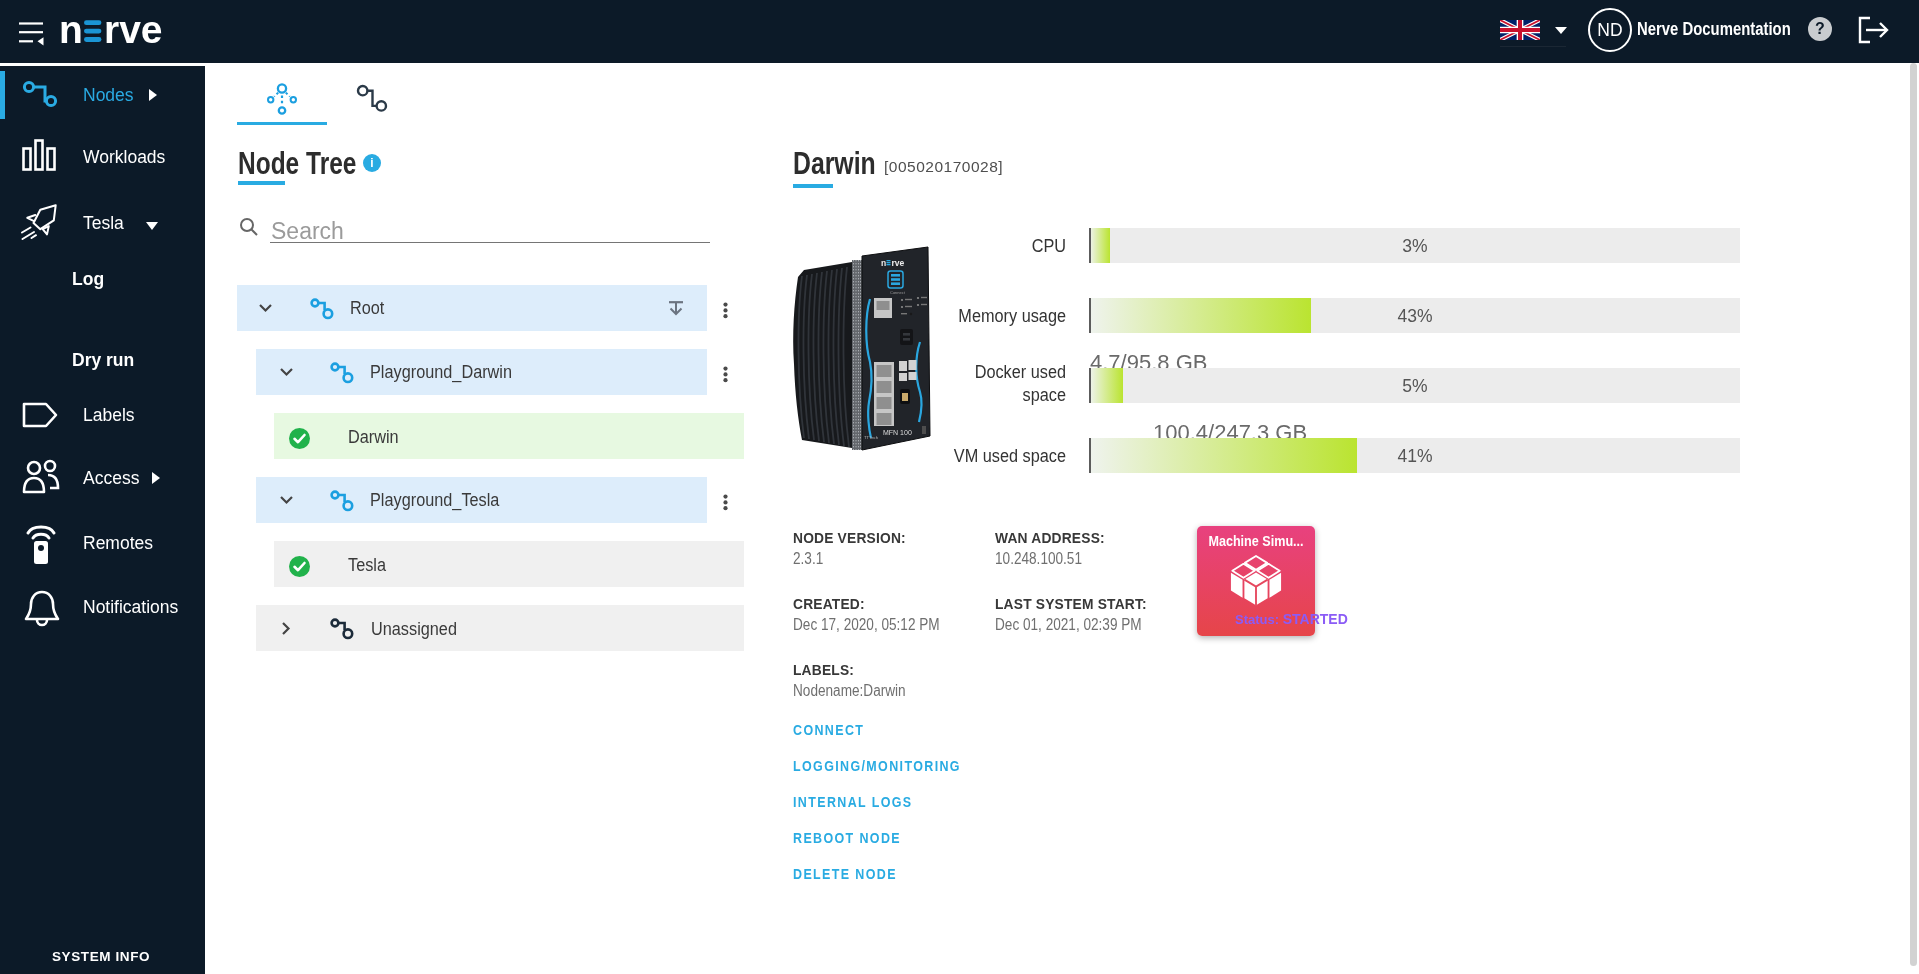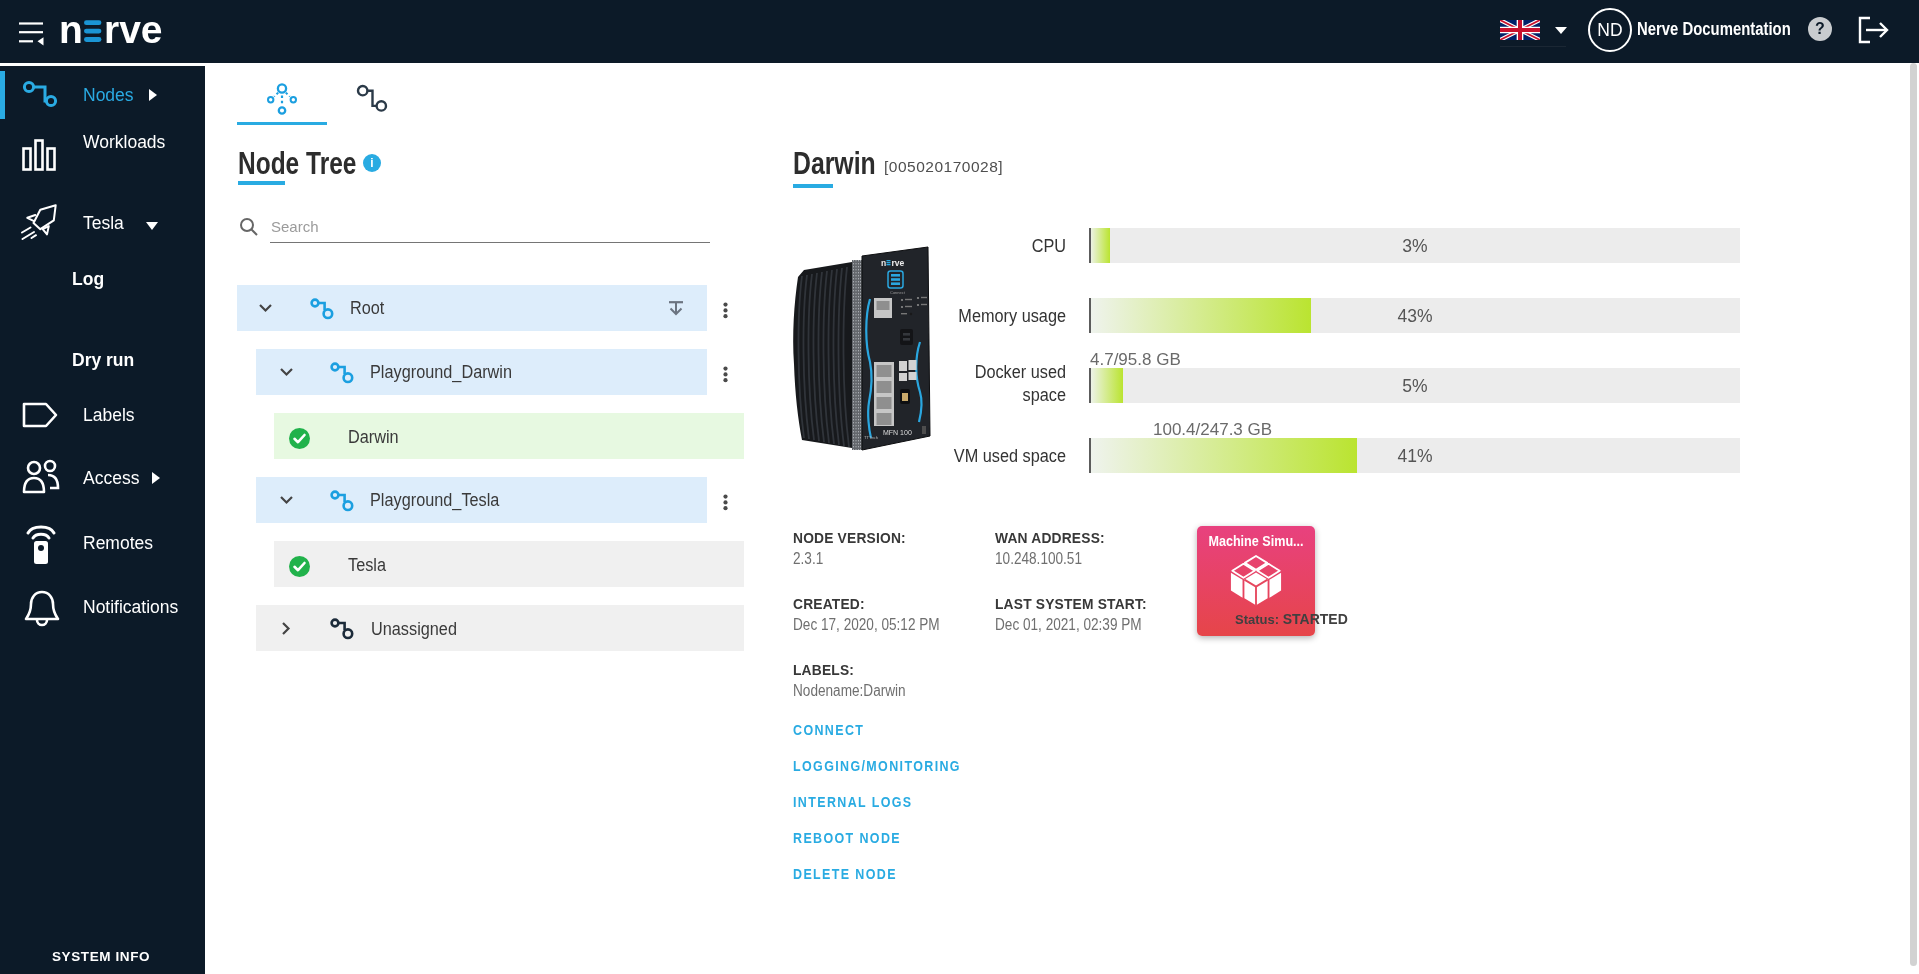--- a/index.html
+++ b/index.html
@@ -15,21 +15,21 @@
 .lk { position:absolute; color:#29abe2; font-size:14.5px; font-weight:700; letter-spacing:1.6px; white-space:nowrap; transform:scaleX(0.86); transform-origin:left top; }
 .lbl { position:absolute; font-size:15px; font-weight:700; color:#383838; letter-spacing:0.2px; white-space:nowrap; transform:scaleX(0.92); transform-origin:left top; }
 .val { position:absolute; font-size:16px; color:#6f6f6f; white-space:nowrap; transform:scaleX(0.85); transform-origin:left top; }
 .row { position:absolute; height:46px; }
 .rowtxt { position:absolute; font-size:17.5px; color:#3a3a3a; white-space:nowrap; transform:scaleX(0.93); transform-origin:left top; }
 .barlabel { position:absolute; width:140px; text-align:right; font-size:17.5px; color:#333; transform:scaleX(0.93); transform-origin:right top; }
 .bar { position:absolute; left:1090px; width:650px; height:35px; background:#ececec; }
 .barfill { position:absolute; left:0; top:0; height:35px; background:linear-gradient(90deg,#eff3ee 0%,#bae430 100%); }
 .baraxis { position:absolute; left:-1px; top:0; width:2px; height:35px; background:#5c5c5c; }
 .barpct { position:absolute; left:1090px; width:650px; text-align:center; font-size:17.5px; color:#555; }
-.gb { position:absolute; font-size:17px; color:#6a6a6a; }
+.gb { position:absolute; font-size:22px; color:#6a6a6a; }
 </style>
 </head>
 <body>
 <div id="hdr"></div>
 
 <svg class="abs" style="left:18px;top:21px;" width="28" height="26" viewBox="0 0 28 26">
   <line x1="1" y1="2.5" x2="25" y2="2.5" stroke="#fff" stroke-width="2.2"></line>
   <line x1="1" y1="11.2" x2="25" y2="11.2" stroke="#fff" stroke-width="2.2"></line>
   <line x1="1" y1="20.3" x2="15" y2="20.3" stroke="#fff" stroke-width="2.2"></line>
   <path d="M25.5 16.2 L19.5 20.3 L25.5 24.4 Z" fill="#fff"></path>
@@ -80,21 +80,21 @@
   <path d="M23 16 V21 H24.4" fill="none" stroke="#2aabe3" stroke-width="3"></path>
 </svg>
 <div class="mi act" style="left:83px;top:85px;">Nodes</div>
 <div class="abs" style="left:149px;top:89px;width:0;height:0;border-top:6px solid transparent;border-bottom:6px solid transparent;border-left:8px solid #fff;"></div>
 
 <svg class="abs" style="left:22px;top:139px;" width="36" height="34" viewBox="0 0 36 34">
   <rect x="1.5" y="9.5" width="7" height="21" fill="none" stroke="#fff" stroke-width="2.6"></rect>
   <rect x="13.5" y="1.5" width="7" height="29" fill="none" stroke="#fff" stroke-width="2.6"></rect>
   <rect x="25.5" y="9.5" width="7" height="21" fill="none" stroke="#fff" stroke-width="2.6"></rect>
 </svg>
-<div class="mi" style="left:83px;top:132px;">Workloads</div>
+<div class="mi" style="left:83px;top:147px;">Workloads</div>
 
 <svg class="abs" style="left:18px;top:200px;" width="44" height="44" viewBox="0 0 44 44">
   <g fill="none" stroke="#fff" stroke-width="2" stroke-linejoin="round" stroke-linecap="round">
     <path d="M37.7 5.2 L22.3 9.8 L15.5 23 L22.3 29.2 L35.8 20.3 Z"></path>
     <path d="M17.3 15 L9.3 17.8 L15.5 20.9"></path>
     <path d="M24.7 29.2 L30.8 26.1 L29 34.4 Z"></path>
     <line x1="4" y1="32.5" x2="12.5" y2="27.5"></line>
     <line x1="4.5" y1="39" x2="16" y2="32"></line>
     <line x1="13.5" y1="38" x2="18" y2="35.2"></line>
   </g>
@@ -154,21 +154,21 @@
 <div class="abs" style="left:237px;top:122px;width:90px;height:3px;background:#29abe2;"></div>
 
 <div class="abs" style="left:238px;top:146px;font-size:31px;font-weight:700;color:#2d2d2d;transform:scaleX(0.79);transform-origin:left top;">Node Tree</div>
 <div class="abs" style="left:363px;top:154px;width:18px;height:18px;border-radius:50%;background:#29abe2;color:#fff;font-size:12px;font-weight:700;text-align:center;line-height:18px;">i</div>
 <div class="abs" style="left:238px;top:181px;width:47px;height:4px;background:#29abe2;"></div>
 
 <svg class="abs" style="left:239px;top:217px;" width="20" height="20" viewBox="0 0 20 20">
   <circle cx="8" cy="8" r="6" fill="none" stroke="#666" stroke-width="2"></circle>
   <line x1="12.5" y1="12.5" x2="18" y2="18" stroke="#666" stroke-width="2"></line>
 </svg>
-<div class="abs" style="left:271px;top:218px;font-size:15px;color:#9b9b9b;text-align:center;">Search</div>
+<div class="abs" style="left:271px;top:218px;font-size:23px;color:#9b9b9b;text-align:center;">Search</div>
 <div class="abs" style="left:270px;top:242px;width:440px;height:1px;background:#757575;"></div>
 
 <div class="row" style="left:237px;top:285px;width:470px;background:#ddedfb;"></div>
 <div class="row" style="left:256px;top:349px;width:451px;background:#ddedfb;"></div>
 <div class="row" style="left:274px;top:413px;width:470px;background:#e7f9e1;"></div>
 <div class="row" style="left:256px;top:477px;width:451px;background:#ddedfb;"></div>
 <div class="row" style="left:274px;top:541px;width:470px;background:#f0f0f0;"></div>
 <div class="row" style="left:256px;top:605px;width:488px;background:#f0f0f0;"></div>
 
 <svg class="abs" style="left:258px;top:303px;" width="15" height="10" viewBox="0 0 15 10">
@@ -376,14 +376,14 @@
   <g stroke="#fff" stroke-width="2" fill="none" stroke-linejoin="round">
     <path d="M29 1 L41 8.5 L29 16 L17 8.5 Z"></path>
     <path d="M15.5 9.5 L27.5 17 L15.5 24.5 L3.5 17 Z"></path>
     <path d="M42.5 9.5 L54.5 17 L42.5 24.5 L30.5 17 Z"></path>
   </g>
   <path d="M2 19 L14.5 26.7 L14.5 46 L2 38.3 Z" fill="#fff"></path>
   <path d="M56 19 L43.5 26.7 L43.5 46 L56 38.3 Z" fill="#fff"></path>
   <path d="M16.5 26.5 L29 18.8 L41.5 26.5 L41.5 46.5 L29 54 L16.5 46.5 Z" fill="#fff"></path>
   <path d="M16.5 26.5 L29 34 L41.5 26.5 M29 34 L29 54" stroke="#e6475e" stroke-width="2" fill="none"></path>
 </svg>
-<div class="abs" style="left:1197px;top:611px;width:118px;text-align:center;color:#404040;font-size:13px;white-space:nowrap;padding-left:38px;"><span style="font-weight:600;">Status: </span><span style="font-weight:800;font-size:14px;">STARTED</span></div>
+<div class="abs" style="left:1197px;top:611px;width:118px;text-align:center;color:#8b5cf6;font-size:13px;white-space:nowrap;padding-left:38px;"><span style="font-weight:600;">Status: </span><span style="font-weight:800;font-size:14px;">STARTED</span></div>
 <div style="position:absolute;left:1910px;top:63px;width:7px;height:903px;background:#d2d2d2;border-radius:4px;"></div>
 
 </body></html>

